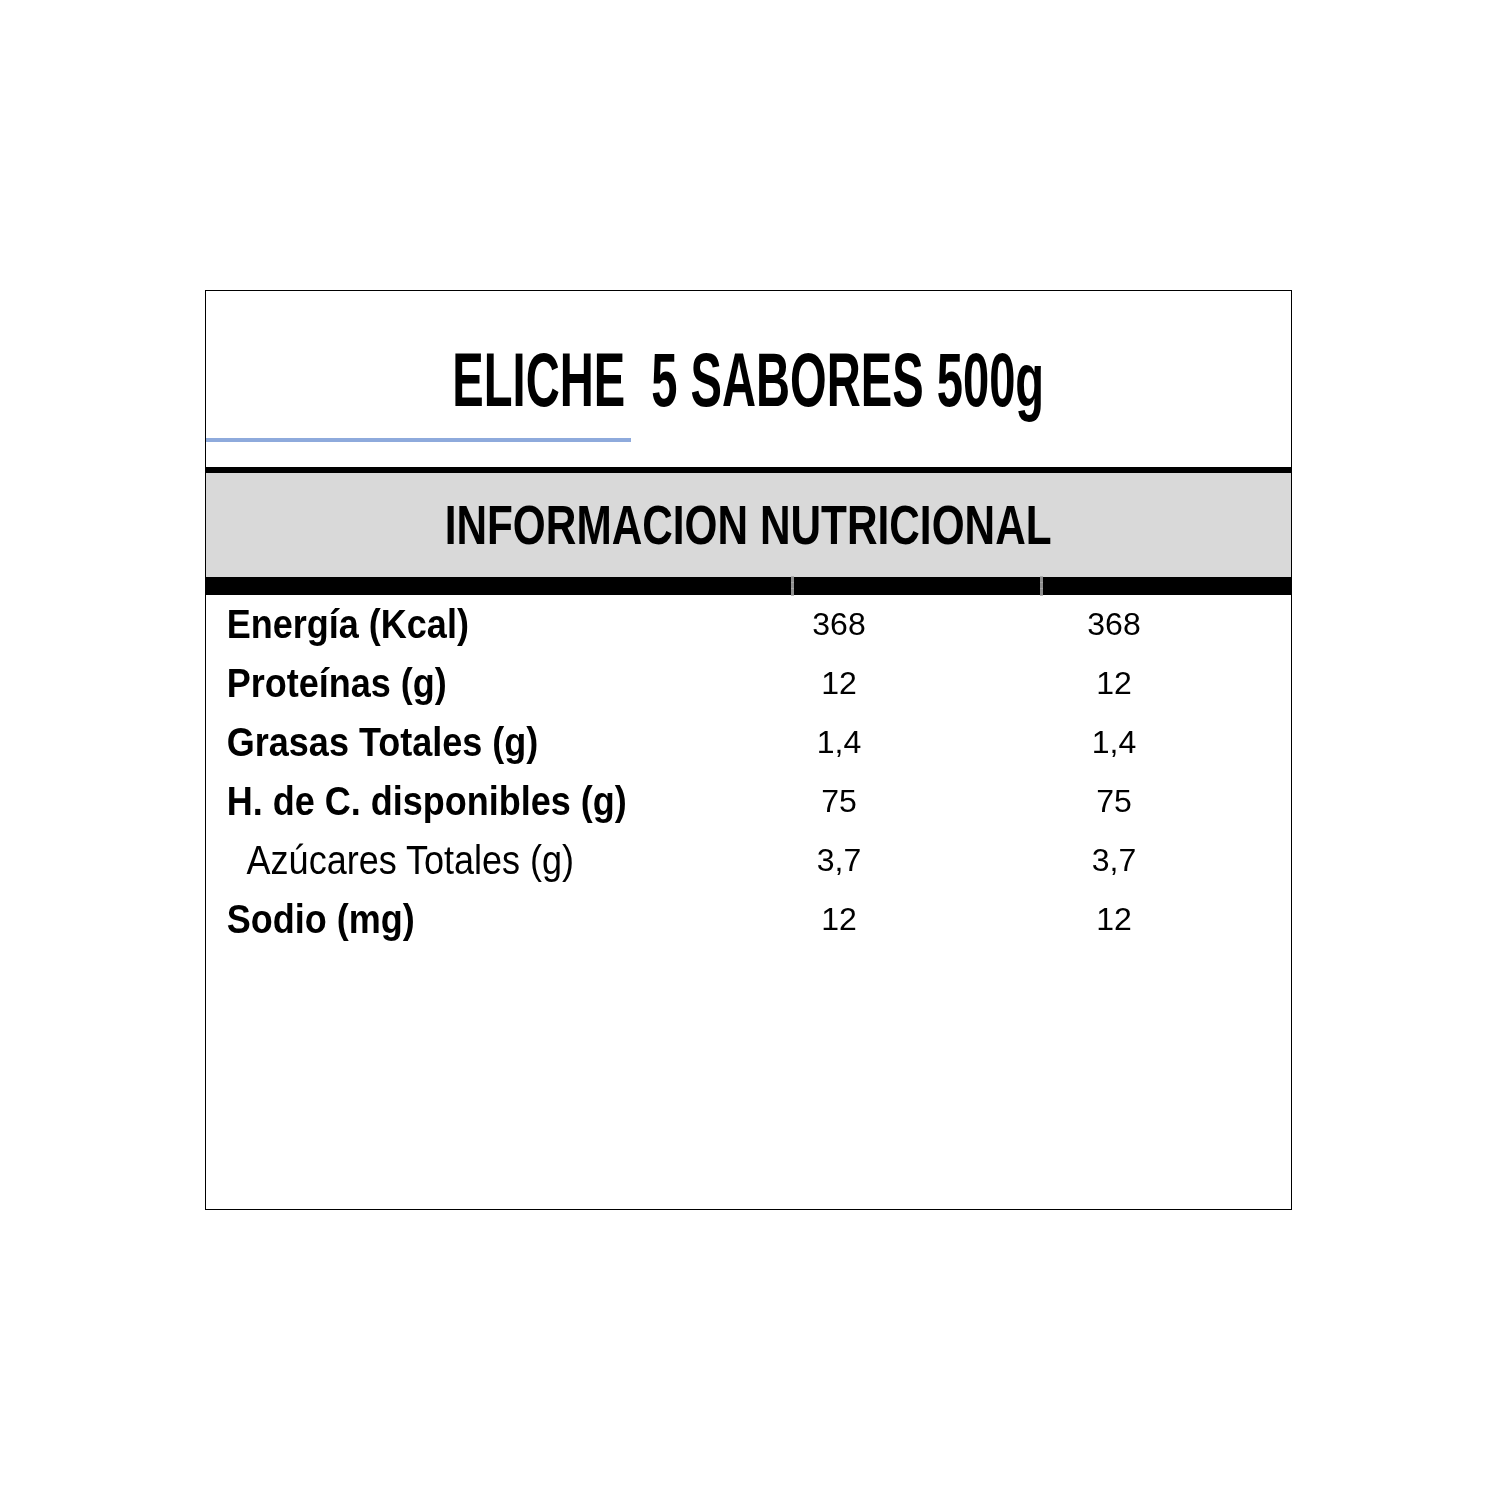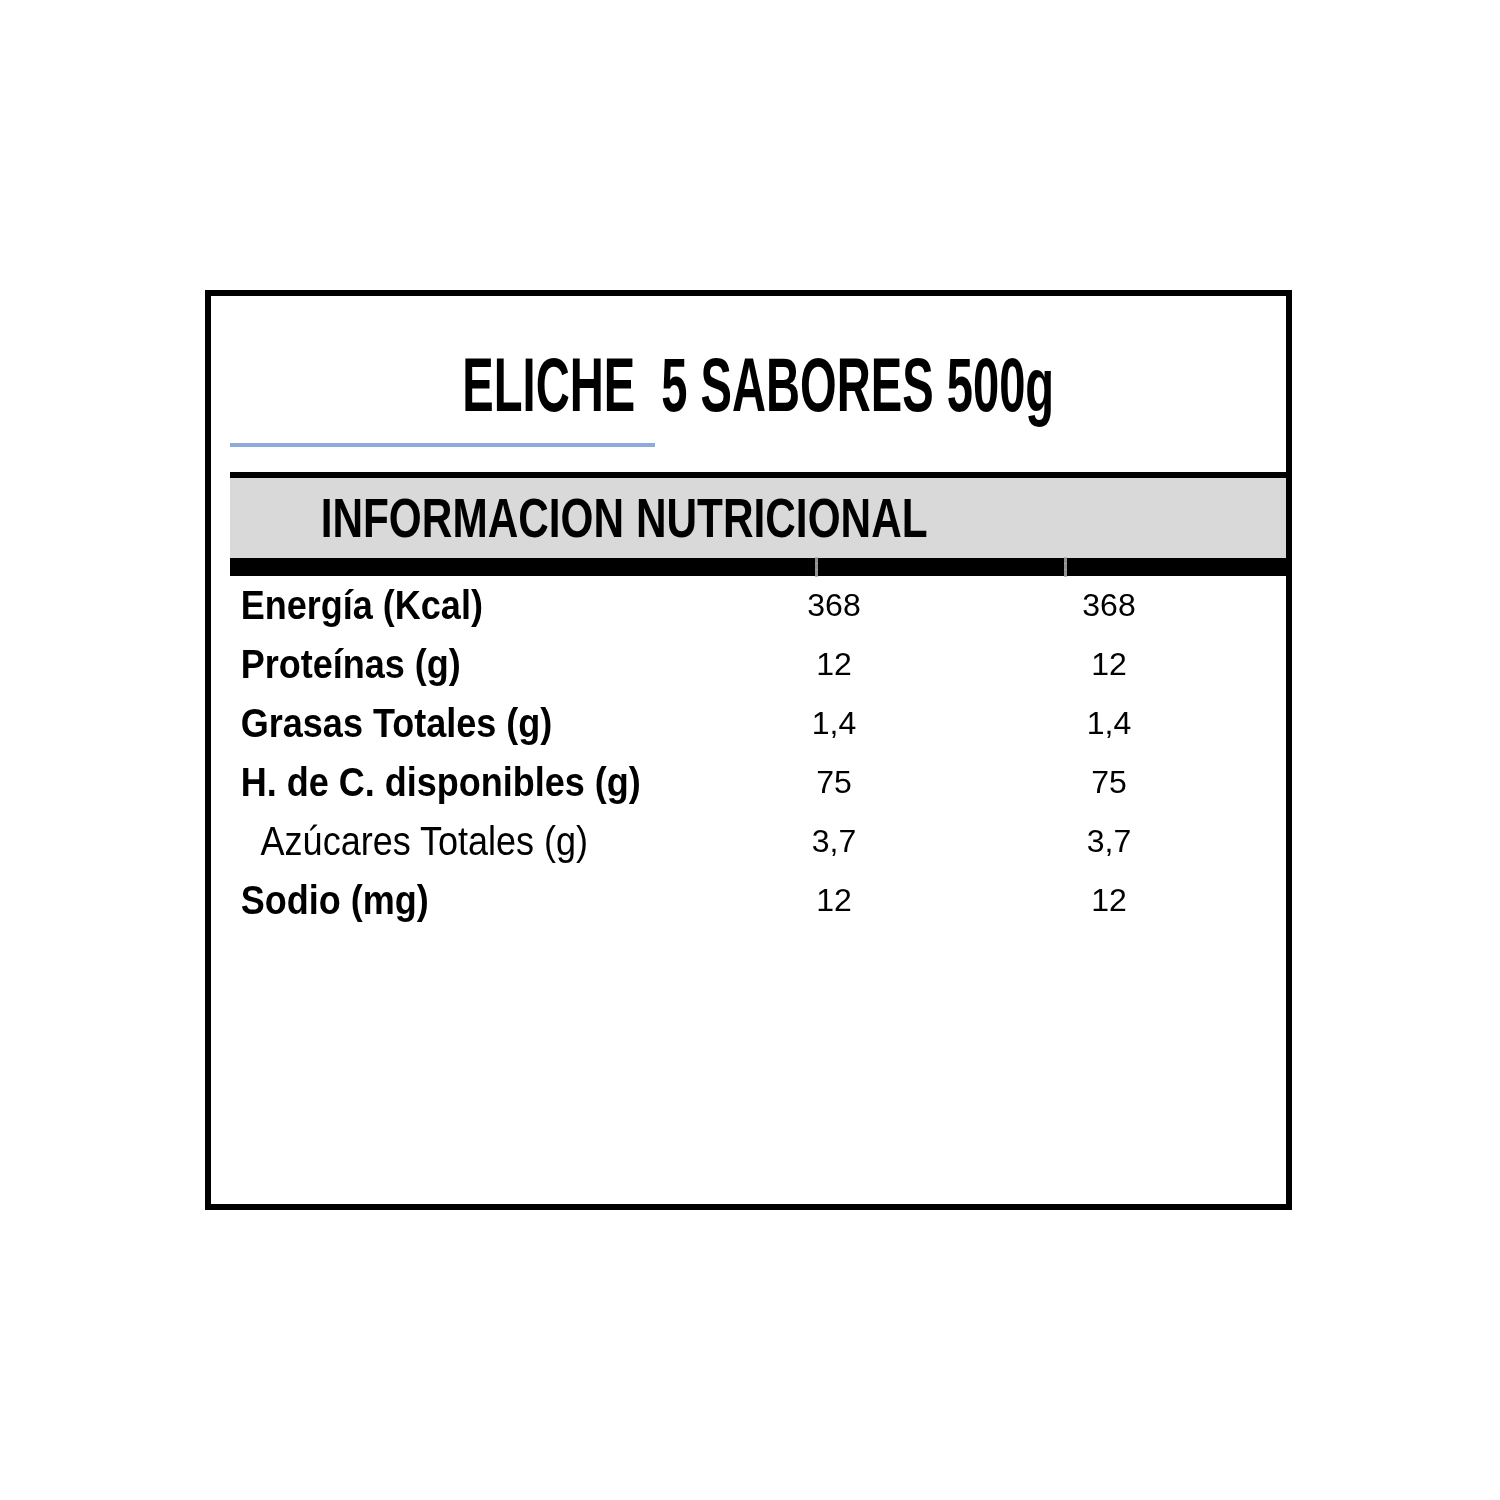--- a/index.html
+++ b/index.html
@@ -16,23 +16,22 @@
     background: #ffffff;
     overflow: hidden;
   }
   .label-box {
     position: absolute;
     left: 205px;
     top: 290px;
     width: 1087px;
     height: 920px;
     box-sizing: border-box;
-    border: 6px solid #15803d;
+    border: 1px solid #15803d;
     background: #fff;
-    padding-left: 19px;
   }
   
   .title-section {
     position: relative;
     height: 176px;
     display: flex;
     align-items: center;
     justify-content: center;
   }
   .title {
@@ -60,23 +59,24 @@
     top: -1px;
     width: 3px;
     height: 8px;
     background: #a8a8a8;
     opacity: 0.85;
   }
   .tick.t1 { left: 585px; }
   .tick.t2 { left: 834px; }
   
   .gray-band {
-    height: 80px;
+    height: 104px;
     display: flex;
     align-items: center;
+    justify-content: center;
   }
   .band-text {
     font-size: 55px;
     font-weight: bold;
     white-space: nowrap;
     transform: scaleX(0.77);
     transform-origin: center;
   }
   
   .serving-section {
@@ -98,21 +98,21 @@
     box-sizing: border-box;
     padding-right: 37px;
     align-items: center;
   }
   .header-row { height: 90px; }
   .header-cell {
     text-align: center;
     font-size: 42px;
     font-weight: normal;
   }
-  .data-row { height: 59px; }
+  .data-row { height: 59px; margin-left: 10px; }
   .row-label {
     font-size: 40px;
     font-weight: bold;
     padding-left: 12px;
     white-space: nowrap;
     transform: scaleX(0.9);
     transform-origin: left center;
   }
   .row-label.regular {
     font-weight: normal;

